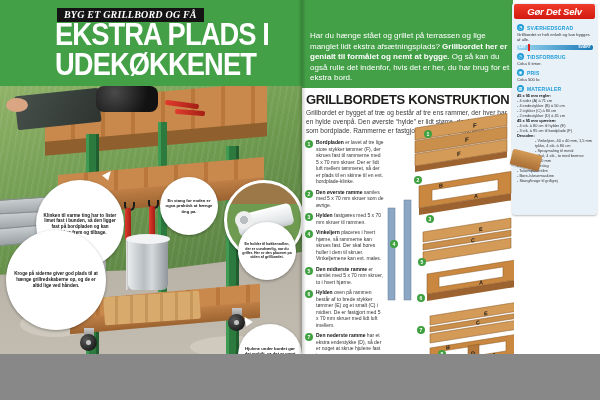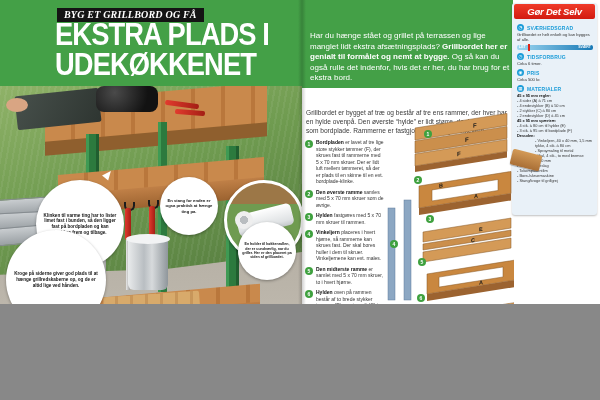--- a/index.html
+++ b/index.html
@@ -1,16 +1,16 @@
 <!DOCTYPE html>
 <html><head>
 <meta charset="utf-8">
 <style>
   html,body{margin:0;padding:0;background:#888;}
-  #spread{position:relative;width:600px;height:304px;background:#fff;overflow:hidden;
+  #spread{position:relative;width:600px;height:354px;background:#fff;overflow:hidden;
           font-family:"Liberation Sans","DejaVu Sans",sans-serif;}
   .abs{position:absolute;}
 
   
   .green-band{left:0;top:0;width:513px;height:88px;background:#44a047;}
   .kicker{left:57px;top:8px;background:#141414;color:#fff;padding:1px 7px 2px 7px;
           font-family:"Liberation Serif","DejaVu Serif",serif;font-style:italic;font-weight:bold;
           font-size:10px;letter-spacing:.2px;}
   .headline{left:55px;top:20px;width:260px;color:#fff;font-weight:bold;line-height:29px;
             font-size:31px;letter-spacing:-1px;transform:scaleX(.88);transform-origin:left top;white-space:nowrap;}
@@ -186,20 +186,21 @@
     </div>
 
     <div class="abs callout" style="left:238px;top:238px;width:54px;height:54px;padding:5px;font-size:4.2px;">
       <span>Hjulene under bordet gør det mobilt, så det er nemt at køre hen, hvor du har brug for det.</span>
     </div>
     <div class="abs c-arrow" style="left:243px;top:230px;transform:rotate(-35deg);"></div>
   </div>
 
   <div class="abs gutter"></div>
 
+  <div class="abs rp-title">GRILLBORDETS KONSTRUKTION</div>
   <div class="abs rp-intro">Grillbordet er bygget af træ og består af tre ens rammer, der hver har en hylde ovenpå. Den øverste “hylde” er lidt større, da den fungerer som bordplade. Rammerne er fastgjort til fire lange vinkeljern.</div>
 
   <div class="abs steps">
     <div class="step">
         <span class="snum">1</span>
         <span class="stext"><b>Bordpladen</b><span> er lavet af tre lige store stykker tømmer (F), der skrues fast til rammerne med 5 x 70 mm skruer. Der er lidt luft mellem tømmeret, så der er plads til en skinne til en evt. bordplade-klinke.</span></span>
       </div>
     <div class="step">
         <span class="snum">2</span>
         <span class="stext"><b>Den øverste ramme</b><span> samles med 5 x 70 mm skruer som de øvrige.</span></span>

